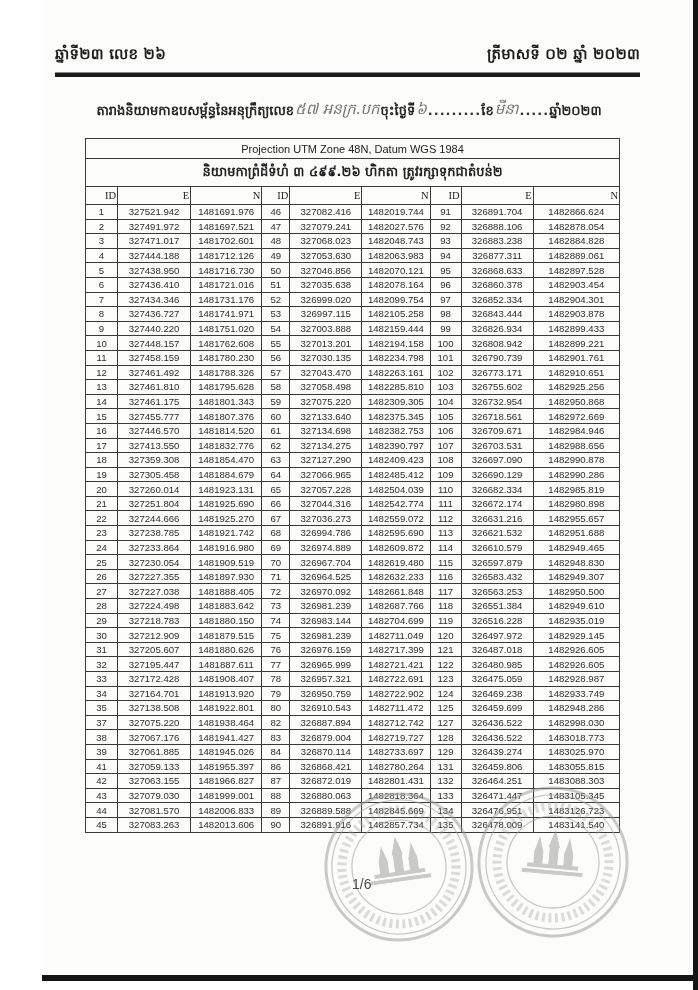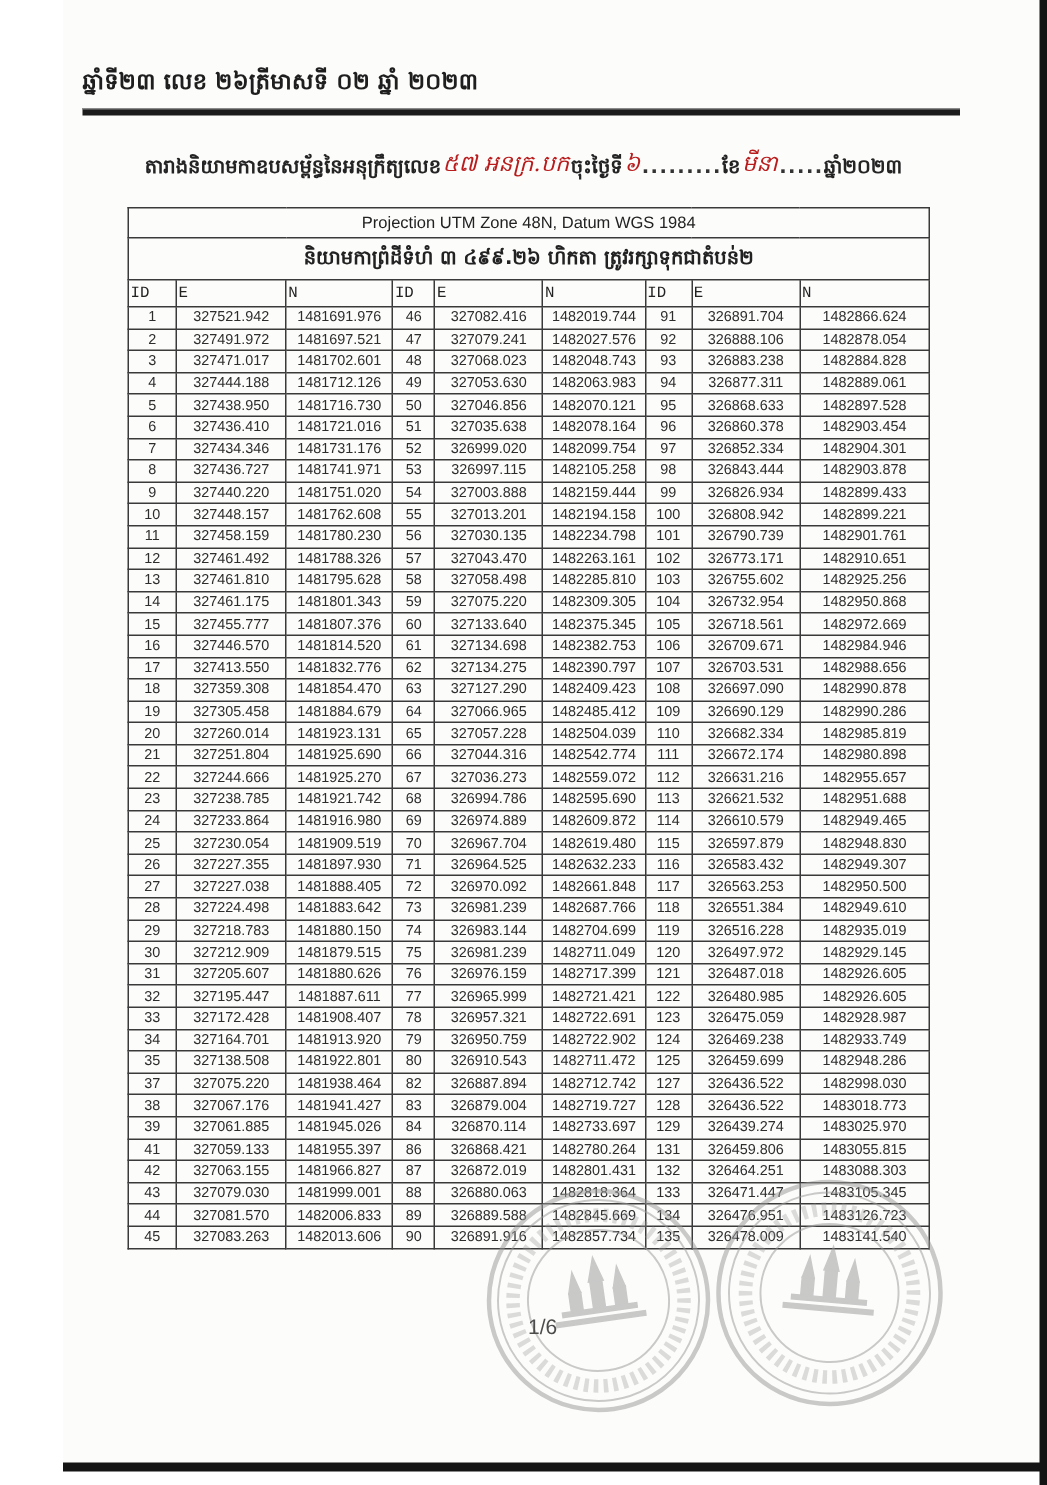--- a/index.html
+++ b/index.html
@@ -6,52 +6,52 @@
   body{
     width:698px;height:990px;position:relative;overflow:hidden;
     background:#ffffff;font-family:"DejaVu Sans",sans-serif;color:#1d1d1d;
   }
   .scan-tint{position:absolute;left:42px;top:0;right:0;bottom:10px;background:#fcfcfb;}
   .edge-right{position:absolute;top:0;right:0;width:5px;height:990px;background:#141414;}
   .edge-bottom{position:absolute;left:42px;right:0;top:975px;height:6px;background:#141414;}
 
   .gazette-header{
     position:absolute;left:55px;top:44px;width:585px;
-    display:flex;align-items:baseline;
+    display:flex;justify-content:space-between;align-items:baseline;
     font-weight:bold;font-size:15px;letter-spacing:.2px;color:#1e1e1e;
   }
   .gazette-header .pageno{font-size:17px;font-weight:bold;}
   .header-rule{
     position:absolute;left:55px;top:72px;width:585px;height:4px;
     background:#1b1b1b;border-top:1px solid #8a8a8a;
   }
 
   .doc-subtitle{
     position:absolute;left:40px;top:100px;width:618px;text-align:center;
     font-size:13px;font-weight:bold;color:#242424;white-space:nowrap;
   }
   .hw{
     font-family:"DejaVu Serif",serif;font-style:italic;font-weight:normal;
-    font-size:15px;color:#b91c1c;position:relative;top:-1px;padding:0 1px;
+    font-size:15px;color:#737373;position:relative;top:-1px;padding:0 1px;
   }
   .dots{letter-spacing:1px;color:#333;}
 
   .table-wrap{position:absolute;left:85px;top:138px;width:535px;}
   table.coords{border-collapse:collapse;width:100%;table-layout:fixed;padding-left:24px;}
   table.coords th,table.coords td{
     border:1px solid #3a3a3a;padding:0 1px;overflow:hidden;white-space:nowrap;
   }
   .title-en{
     height:19px;font-size:11px;font-weight:normal;text-align:center;
     font-family:"Liberation Sans",sans-serif;color:#222;
   }
   .title-km{height:27px;font-size:13px;font-weight:bold;text-align:center;color:#222;}
   .col-head th{
-    height:17px;font-size:10.5px;font-weight:normal;text-align:left;
-    font-family:Liberation Mono, monospace;color:#222;
+    height:17px;font-size:10.5px;font-weight:normal;text-align:right;
+    font-family:Liberation Serif, serif;color:#222;
   }
   .coords tbody td{
     height:13.6px;font-size:9.6px;line-height:13px;text-align:center;
     font-family:"Liberation Sans",sans-serif;color:#2d2d2d;
   }
 
   .page-number{
     position:absolute;left:352px;top:876px;font-size:14px;color:#4c4c4c;
     font-family:"Liberation Sans",sans-serif;z-index:4;
   }

